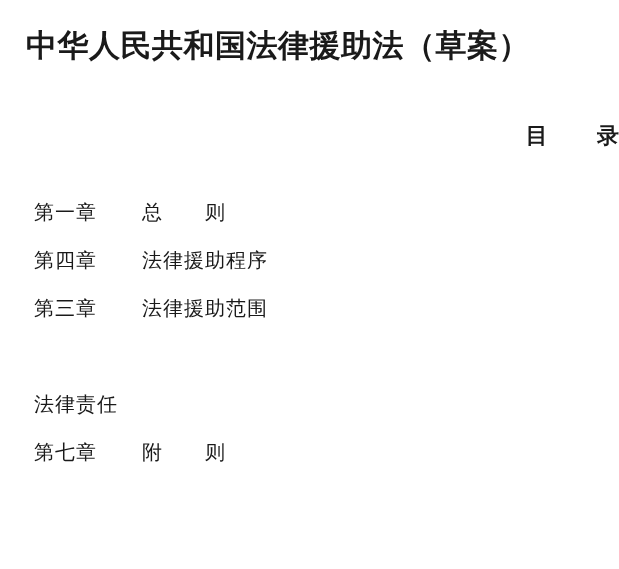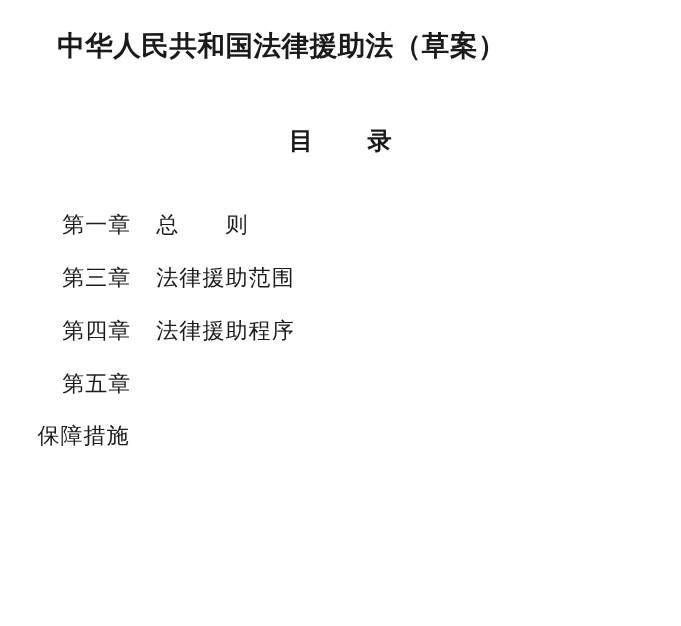--- a/index.html
+++ b/index.html
@@ -16,32 +16,32 @@
   }
   .page {
     position: relative;
     width: 619px;
     height: 569px;
     box-sizing: border-box;
     padding: 0 0 0 0;
   }
   .doc-title {
     margin: 0;
-    padding: 26px 0 0 52px;
-    font-size: 25px;
+    padding: 26px 0 0 26px;
+    font-size: 31px;
     line-height: 1.25;
     font-weight: 700;
     letter-spacing: 0.5px;
     white-space: nowrap;
     font-family: "DejaVu Serif", "Liberation Serif", serif;
   }
   .toc-heading {
     margin: 0;
     padding: 56px 0 0 0;
-    text-align: center;
+    text-align: right;
     font-size: 22px;
     font-weight: 700;
     letter-spacing: 0px;
     font-family: "DejaVu Serif", "Liberation Serif", serif;
   }
   .toc-heading .gap {
     display: inline-block;
     width: 34px;
   }
   .toc-list {
@@ -54,21 +54,20 @@
     align-items: baseline;
     padding: 0 0 0 34px;
     height: 48px;
     font-size: 20px;
     letter-spacing: 1px;
   }
   .toc-item .chapter {
     width: 108px;
     flex: 0 0 108px;
     white-space: nowrap;
-    text-align: center;
   }
   .toc-item .chapter-title {
     white-space: pre;
   }
 </style>
 </head>
 <body>
 
 <div class="page">
 
@@ -79,28 +78,31 @@
     <span class="gap"></span>
     <span>录</span>
   </div>
 
   <ul class="toc-list">
     <li class="toc-item">
       <span class="chapter">第一章</span>
       <span class="chapter-title">总　　则</span>
     </li>
     <li class="toc-item">
+      <span class="chapter">第四章</span>
+      <span class="chapter-title">法律援助程序</span>
+    </li>
+    <li class="toc-item">
       <span class="chapter">第三章</span>
       <span class="chapter-title">法律援助范围</span>
     </li>
     <li class="toc-item">
-      <span class="chapter">第四章</span>
-      <span class="chapter-title">法律援助程序</span>
     </li>
     <li class="toc-item">
-      <span class="chapter">第五章</span>
+      <span class="chapter-title">法律责任</span>
     </li>
     <li class="toc-item">
-      <span class="chapter-title">保障措施</span>
+      <span class="chapter">第七章</span>
+      <span class="chapter-title">附　　则</span>
     </li>
   </ul>
 
 </div>
 
 </body></html>

